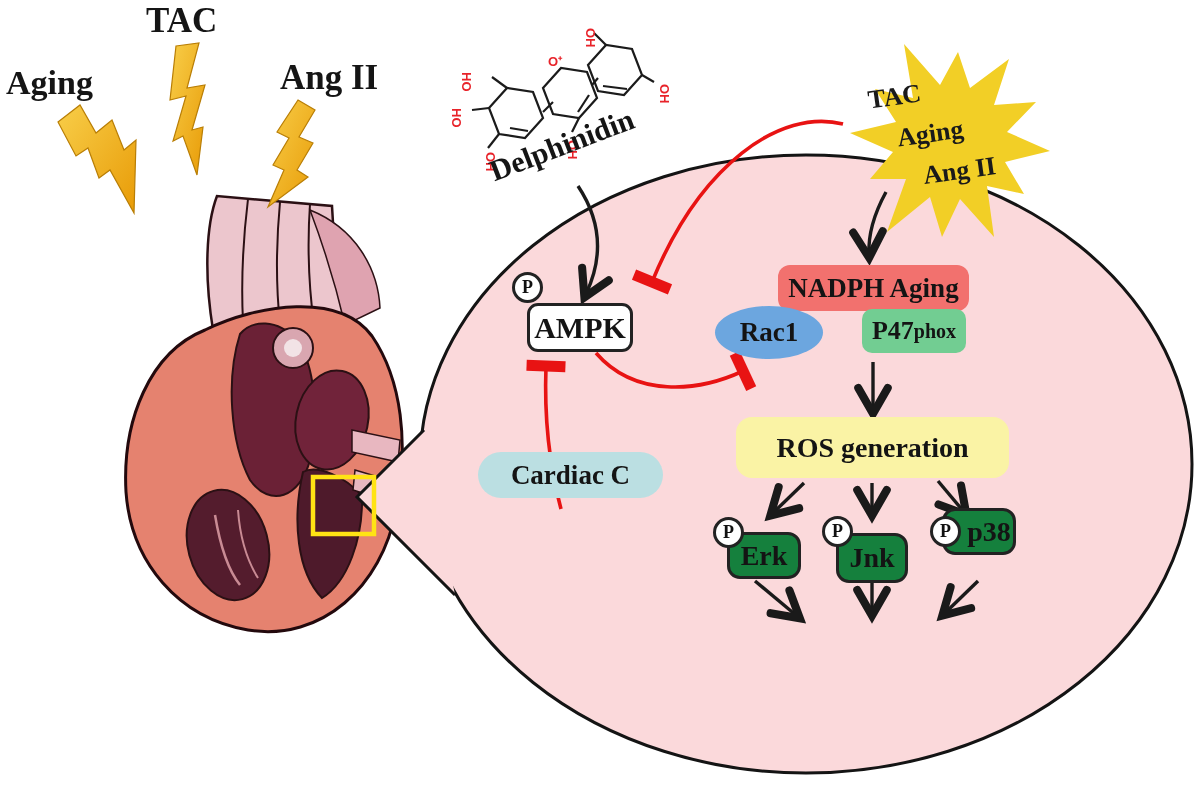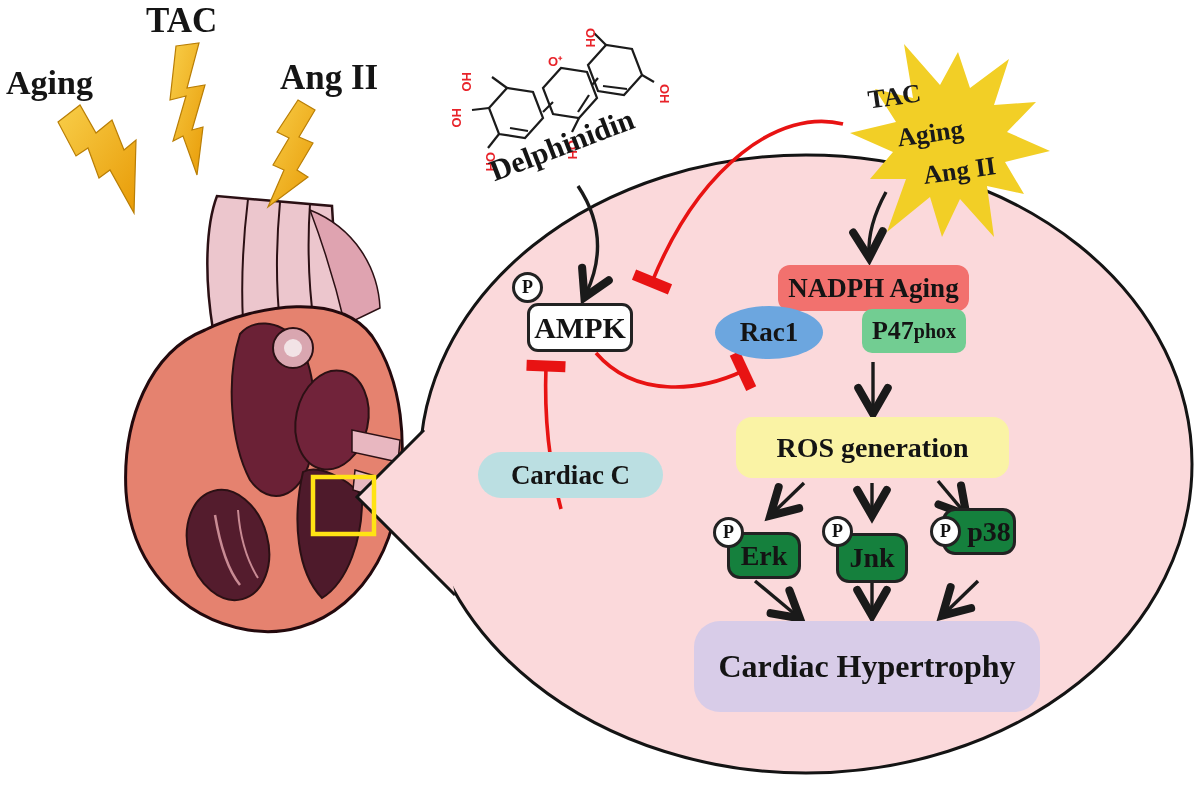--- a/index.html
+++ b/index.html
@@ -162,20 +162,19 @@
 <div class="box" id="box-p47">
   <span>P47</span>
       <span class="sup">phox</span>
 </div>
 <div class="box" id="box-ampk">AMPK</div>
 <div class="box" id="box-ros">ROS generation</div>
 <div class="box" id="box-compc">Cardiac C</div>
 <div class="box kinase" id="box-erk">Erk</div>
 <div class="box kinase" id="box-jnk">Jnk</div>
 <div class="box kinase" id="box-p38">p38</div>
-<div class="box" id="box-outcome">Cardiac Hypertrophy</div>
 
 <div class="pbadge" id="pb-ampk">P</div>
 <div class="pbadge" id="pb-erk">P</div>
 <div class="pbadge" id="pb-jnk">P</div>
 <div class="pbadge" id="pb-p38">P</div>
 
 </div>
 
 </body></html>

